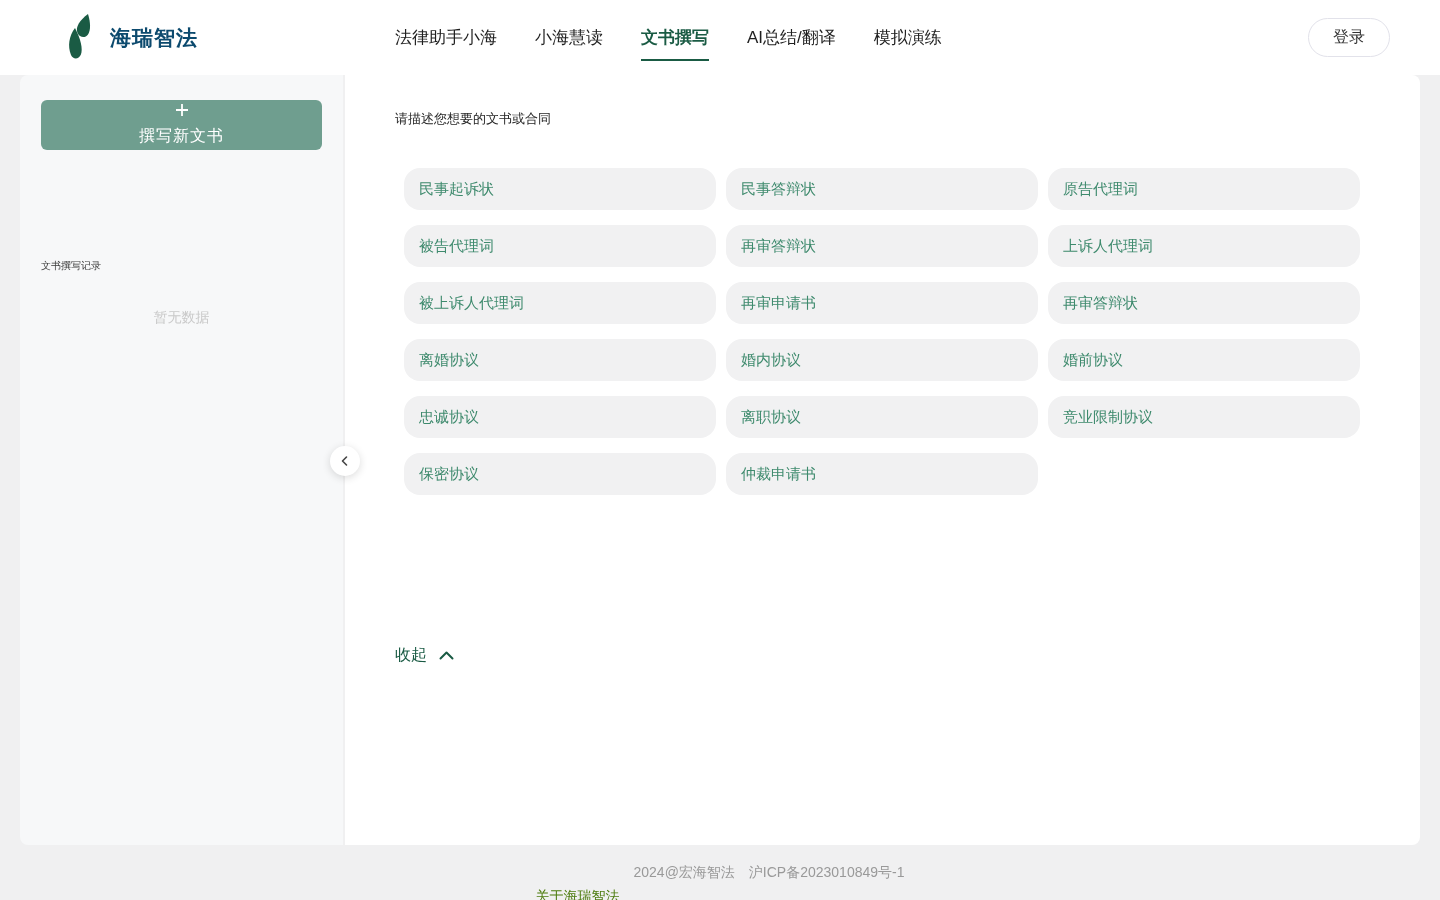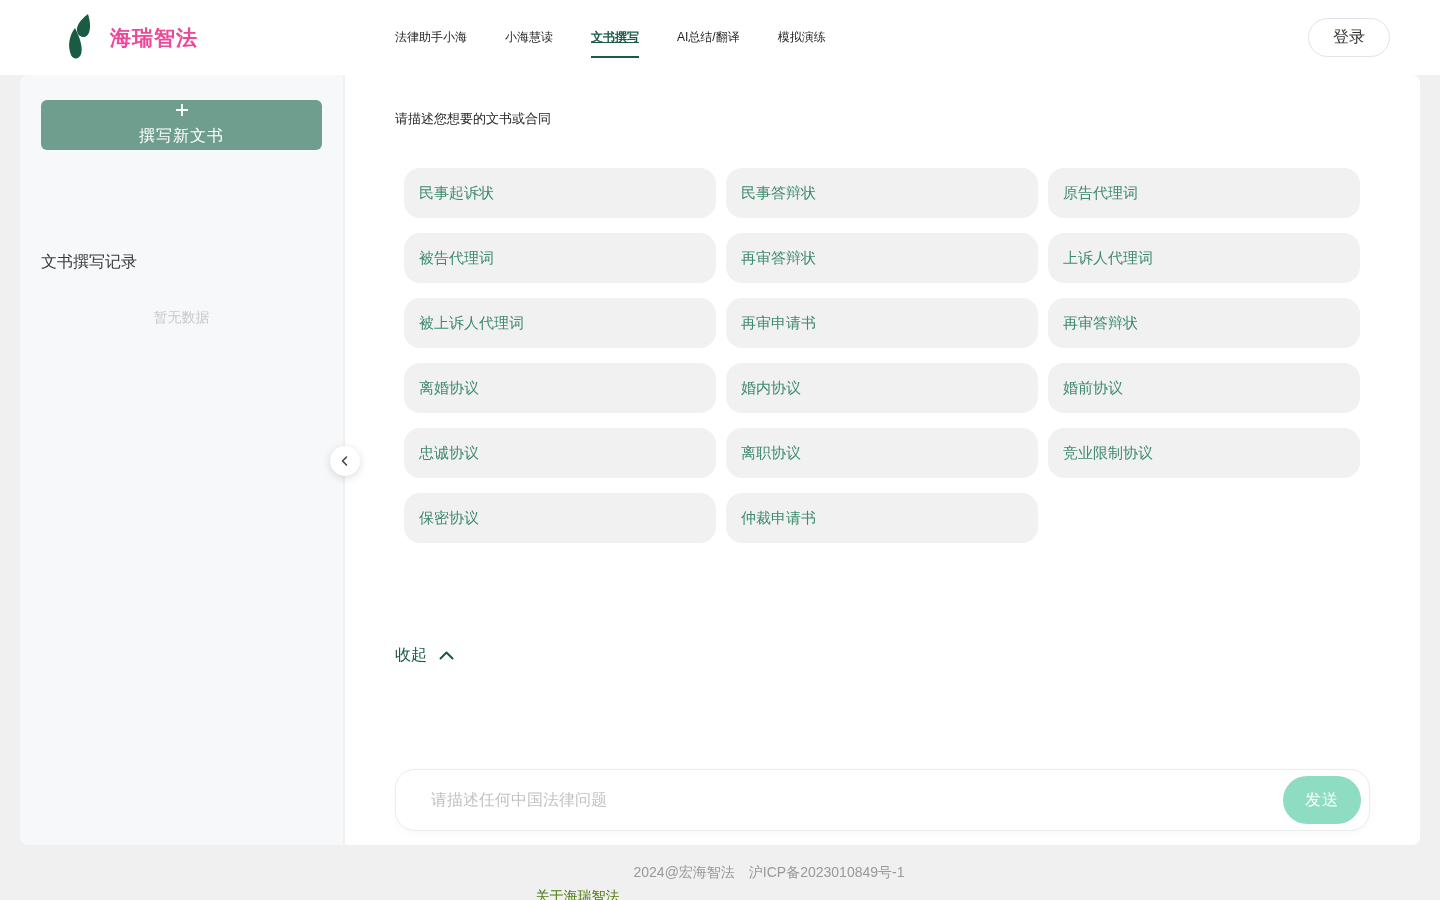--- a/index.html
+++ b/index.html
@@ -15,37 +15,36 @@
   .header {
     position: absolute; top: 0; left: 0;
     width: 1440px; height: 75px;
     background: #ffffff;
   }
   .logo {
     position: absolute; left: 64px; top: 0; height: 75px;
     display: flex; align-items: center; gap: 12px;
   }
   .brand-name {
-    font-size: 21px; font-weight: 700; color: #ec4899; letter-spacing: 1px;
+    font-size: 21px; font-weight: 700; color: #0c4a6e; letter-spacing: 1px;
   }
   .nav {
     position: absolute; left: 395px; top: 0; height: 75px;
     display: flex; align-items: center; gap: 38px;
   }
   .nav-tab {
-    font-size: 12px; color: #1f1f1f; cursor: pointer;
+    font-size: 17px; color: #1f1f1f; cursor: pointer;
     padding: 4px 0 10px 0;
     border-bottom: 2px solid transparent;
     text-decoration: none;
     margin-top: 8px;
   }
   .nav-tab.active {
     color: #1a5b44; font-weight: 700;
     border-bottom-color: #1a5b44;
-    text-decoration: underline;
   }
   .login-btn {
     position: absolute; right: 50px; top: 18px;
     height: 39px; padding: 0 24px;
     background: #fff;
     border: 1px solid #e2e2ea; border-radius: 20px;
     font-size: 16px; color: #333;
     font-family: inherit;
     cursor: pointer;
   }
@@ -62,22 +61,22 @@
     width: 281px; height: 50px;
     background: #6f9e8f;
     border: none; border-radius: 6px;
     color: #fff; font-size: 16px; letter-spacing: 1px;
     font-family: inherit;
     display: flex; align-items: center; justify-content: center; gap: 9px;
     cursor: pointer;
     flex-direction: column;
   }
   .history-label {
-    position: absolute; left: 21px; top: 177px;
-    font-size: 16px; color: #3a3a3a;
+    position: absolute; left: 21px; top: 184px;
+    font-size: 10px; color: #3a3a3a;
   }
   .empty-text {
     position: absolute; left: 0; top: 234px; width: 323px;
     text-align: center;
     font-size: 14px; color: #c9c9c9;
   }
 
   
   .collapse-handle {
     position: absolute; left: 330px; top: 446px;
@@ -100,21 +99,21 @@
     font-size: 13px; font-weight: 500; color: #262626;
   }
   .doc-grid {
     position: absolute; left: 59px; top: 93px;
     width: 957px;
     display: grid;
     grid-template-columns: repeat(3, 312px);
     column-gap: 10px; row-gap: 15px;
   }
   .doc-card {
-    height: 50px;
+    height: 42px;
     background: #f1f1f2;
     border: none; border-radius: 16px;
     display: flex; align-items: center;
     padding-left: 15px;
     font-size: 15px; color: #3e8a6d;
     font-family: inherit;
     cursor: pointer;
     text-align: left;
   }
   .collapse-row {
@@ -229,23 +228,19 @@
 
   <div class="collapse-row">
     <span>收起</span>
     <span style="display:flex;">
       <svg width="15" height="9" viewBox="0 0 15 9">
         <polyline points="1.5,7.5 7.5,1.5 13.5,7.5" fill="none" stroke="#1a5b44" stroke-width="2" stroke-linecap="round" stroke-linejoin="round"></polyline>
       </svg>
     </span>
   </div>
 
-  <div class="input-bar">
-    <input class="question-input" type="text" placeholder="请描述任何中国法律问题" style="">
-    <button class="send-btn">发送</button>
-  </div>
 </main>
 
 <footer class="footer">
   <a>关于海瑞智法</a>
   <span>2024@宏海智法</span>
   <span>沪ICP备2023010849号-1</span>
 </footer>
 
 </body></html>

